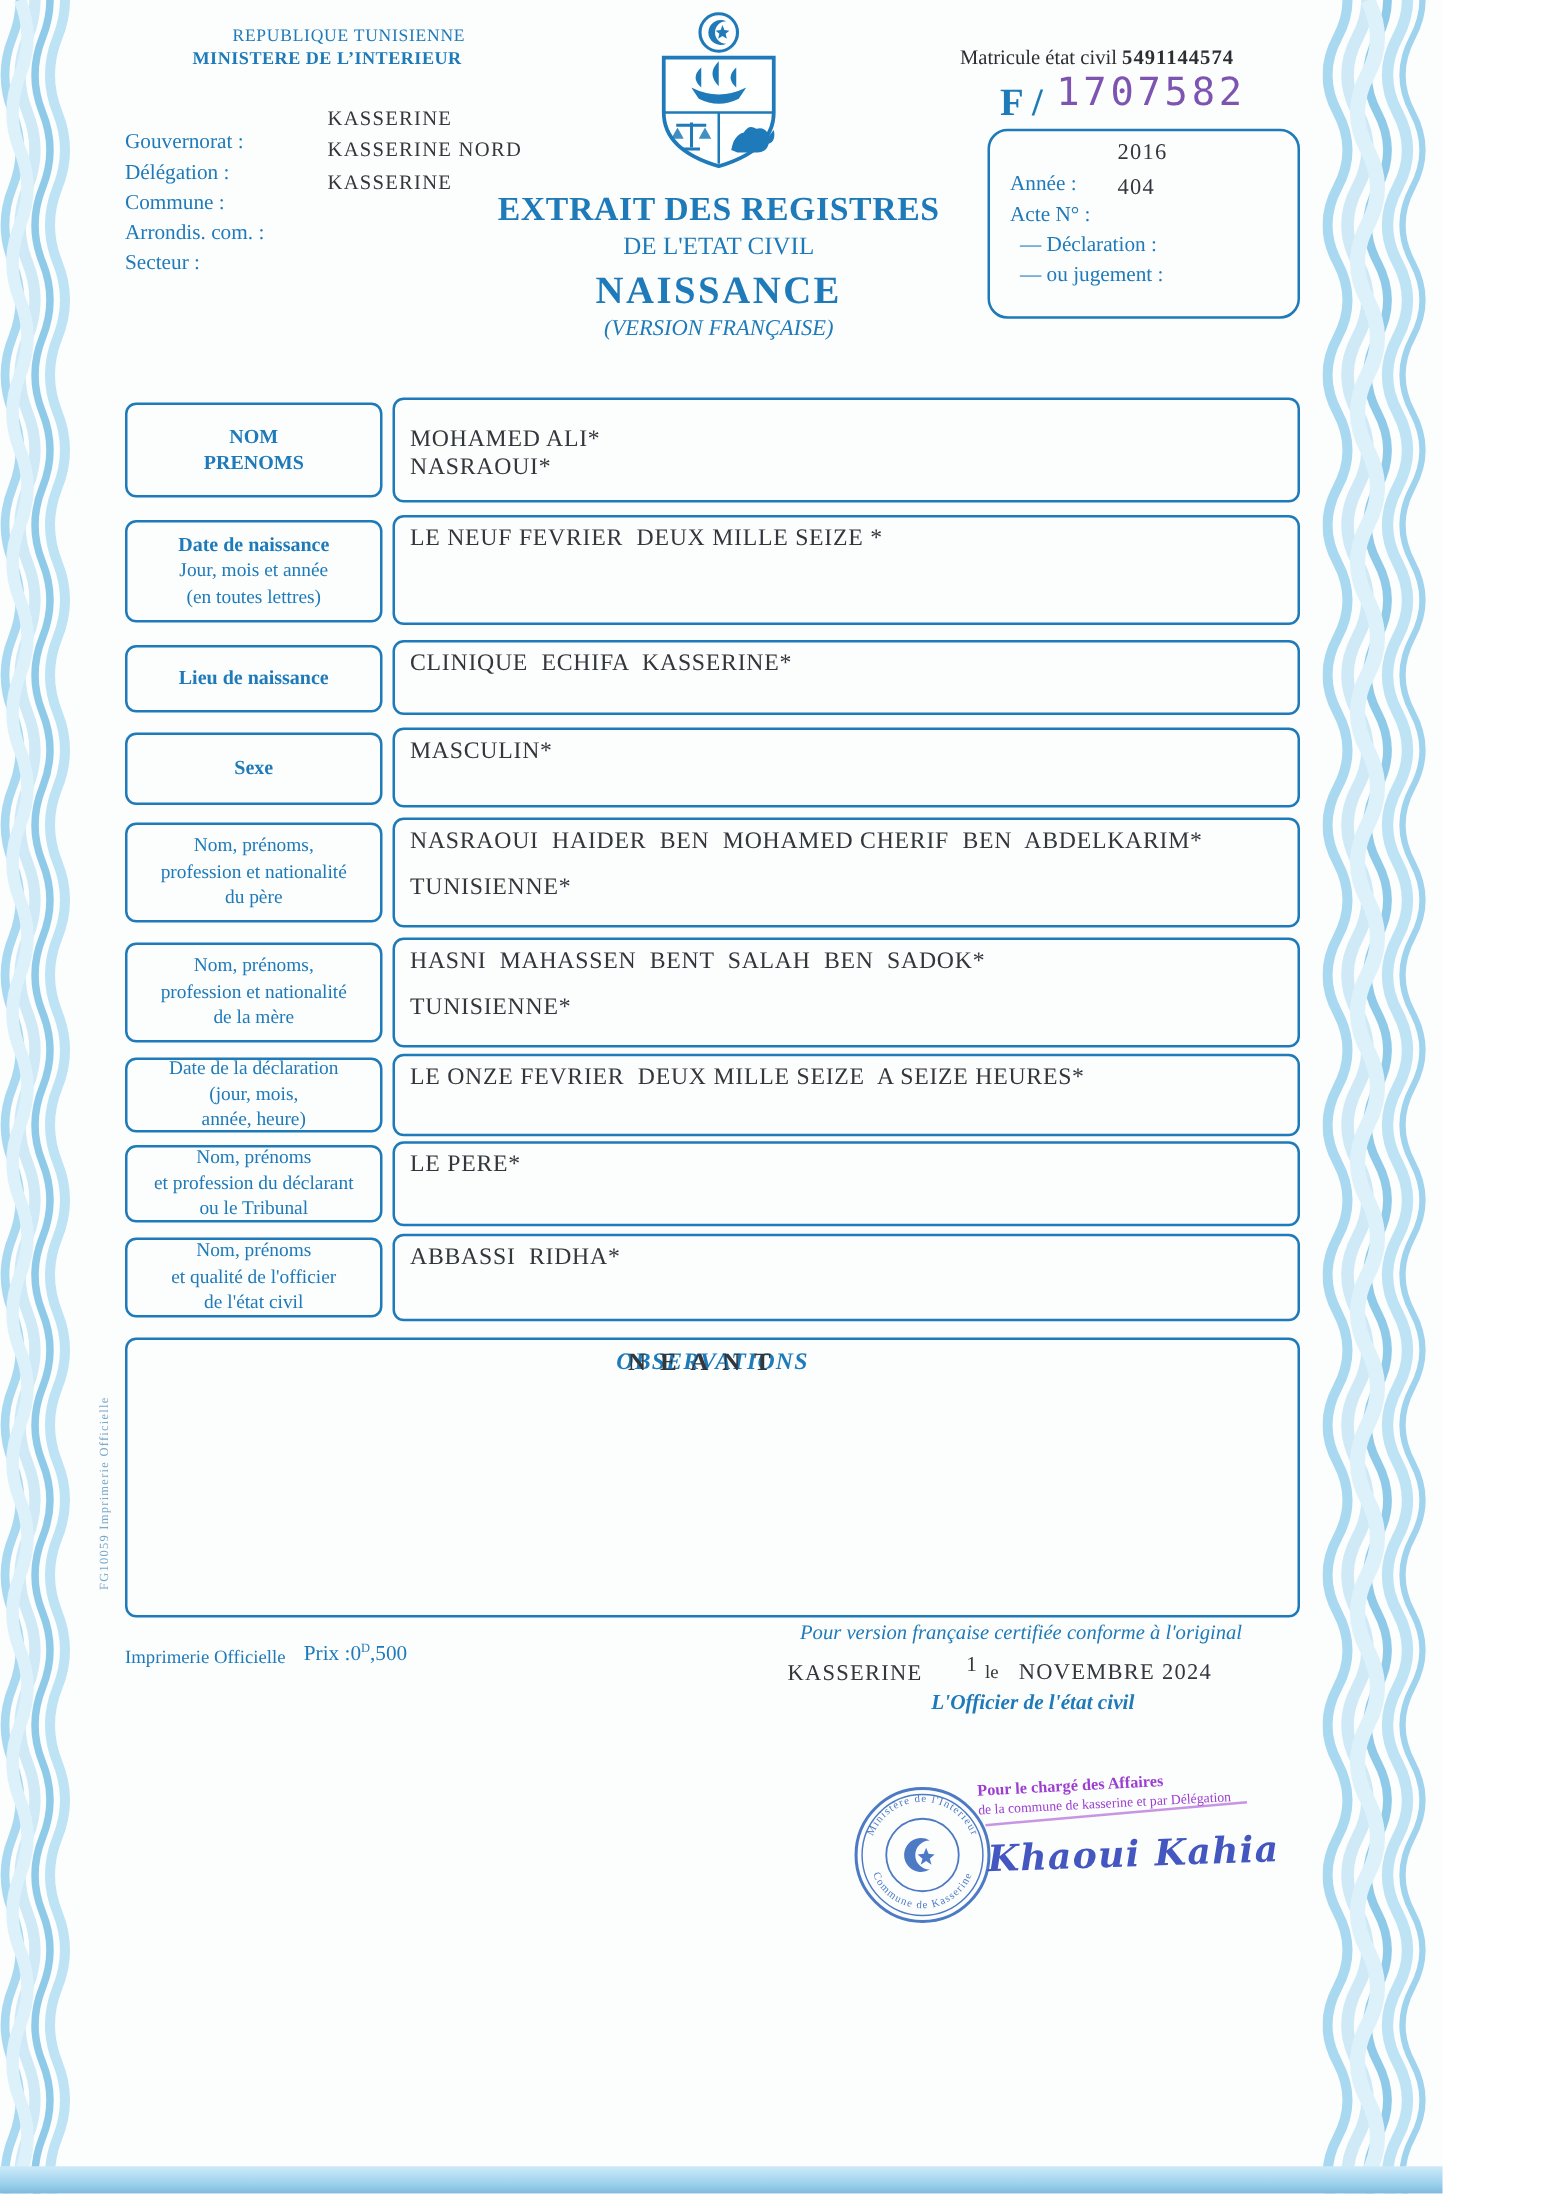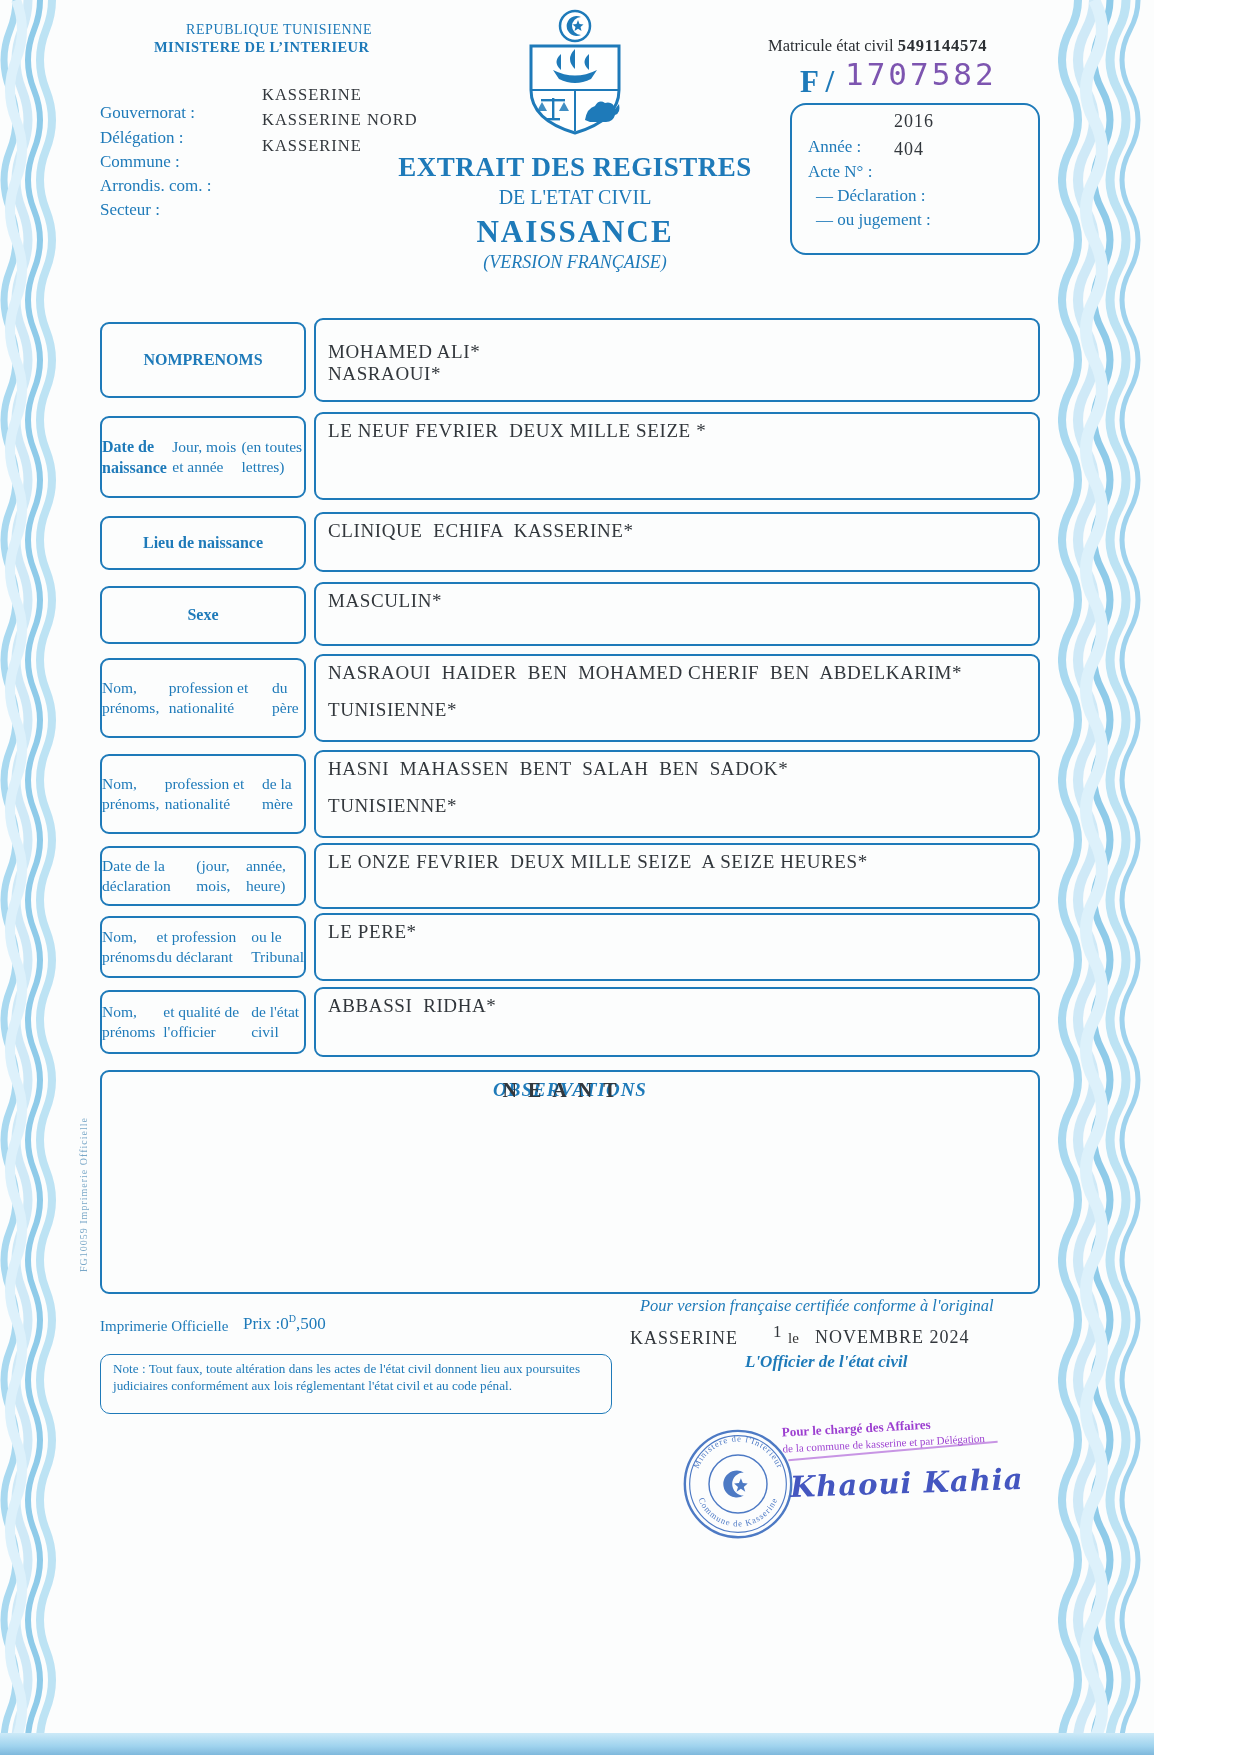--- a/index.html
+++ b/index.html
@@ -44,21 +44,21 @@
   .ab-year { left:102px; top:6px;  font-size:18px; color:var(--ink); letter-spacing:1px; }
   .ab-annee{ left:16px;  top:32px; font-size:17px; color:var(--blue); }
   .ab-404  { left:102px; top:34px; font-size:18px; color:var(--ink); letter-spacing:1px; }
   .ab-acte { left:16px;  top:57px; font-size:17px; color:var(--blue); }
   .ab-decl { left:24px;  top:81px; font-size:17px; color:var(--blue); }
   .ab-jug  { left:24px;  top:105px;font-size:17px; color:var(--blue); }
 
   
   .lbl-box { position:absolute; left:100px; width:206px;
              border:2px solid var(--blue); border-radius:9px;
-             display:flex; flex-direction:row; align-items:center; justify-content:center;
+             display:flex; flex-direction:column; align-items:center; justify-content:center;
              color:var(--blue); font-size:15.5px; line-height:1.32; text-align:left; }
   .lbl-b { font-weight:bold; font-size:16px; }
   .val-box { position:absolute; left:314px; width:726px;
              border:2px solid var(--blue); border-radius:9px; padding:6px 12px; }
   .val-line { color:var(--ink); font-size:19px; letter-spacing:.6px; white-space:pre-wrap; }
   .val-gap { margin-top:15px; }
 
   
   .obs-box { left:100px; top:1070px; width:940px; height:224px;
              border:2px solid var(--blue); border-radius:9px; }
@@ -277,21 +277,20 @@
   <div class="abs certification">Pour version française certifiée conforme à l'original</div>
   <div class="abs imprimerie">Imprimerie Officielle</div>
   <div class="abs prix">
     <span>Prix :0</span><sup>D</sup><span>,500</span>
   </div>
   <div class="abs f-place">KASSERINE</div>
   <div class="abs f-day">1</div>
   <div class="abs f-le">le</div>
   <div class="abs f-month">NOVEMBRE 2024</div>
   <div class="abs officer">L'Officier de l'état civil</div>
-  <div class="abs note-box">Note : Tout faux, toute altération dans les actes de l'état civil donnent lieu aux poursuites judiciaires conformément aux lois réglementant l'état civil et au code pénal.</div>
 
   <svg class="round-stamp" width="116" height="116" viewBox="0 0 120 120">
     <defs>
       <path id="stT" d="M16,60 A44,44 0 0 1 104,60"></path>
       <path id="stB" d="M16,60 A44,44 0 0 0 104,60"></path>
     </defs>
     <circle cx="60" cy="60" r="55" fill="none" stroke="var(--stamp_blue)" stroke-width="2.5"></circle>
     <circle cx="60" cy="60" r="50" fill="none" stroke="var(--stamp_blue)" stroke-width="1.2"></circle>
     <circle cx="60" cy="60" r="30" fill="none" stroke="var(--stamp_blue)" stroke-width="1.5"></circle>
     <path d="M66 48 a14 14 0 1 0 0 24 a11 11 0 1 1 0 -24" fill="var(--stamp_blue)"></path>

